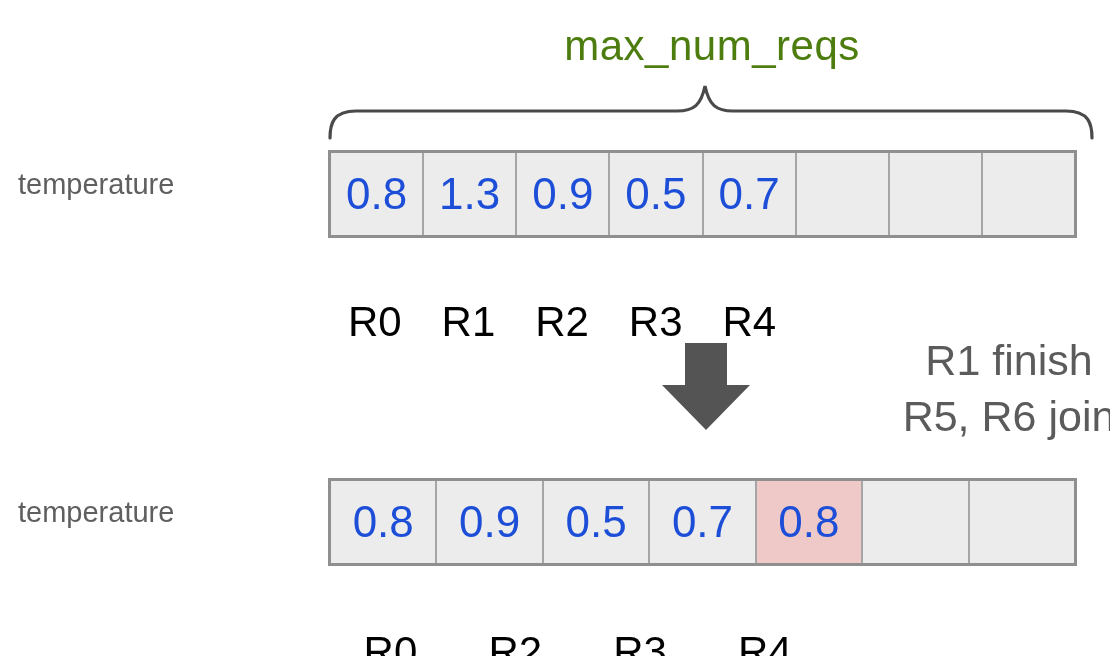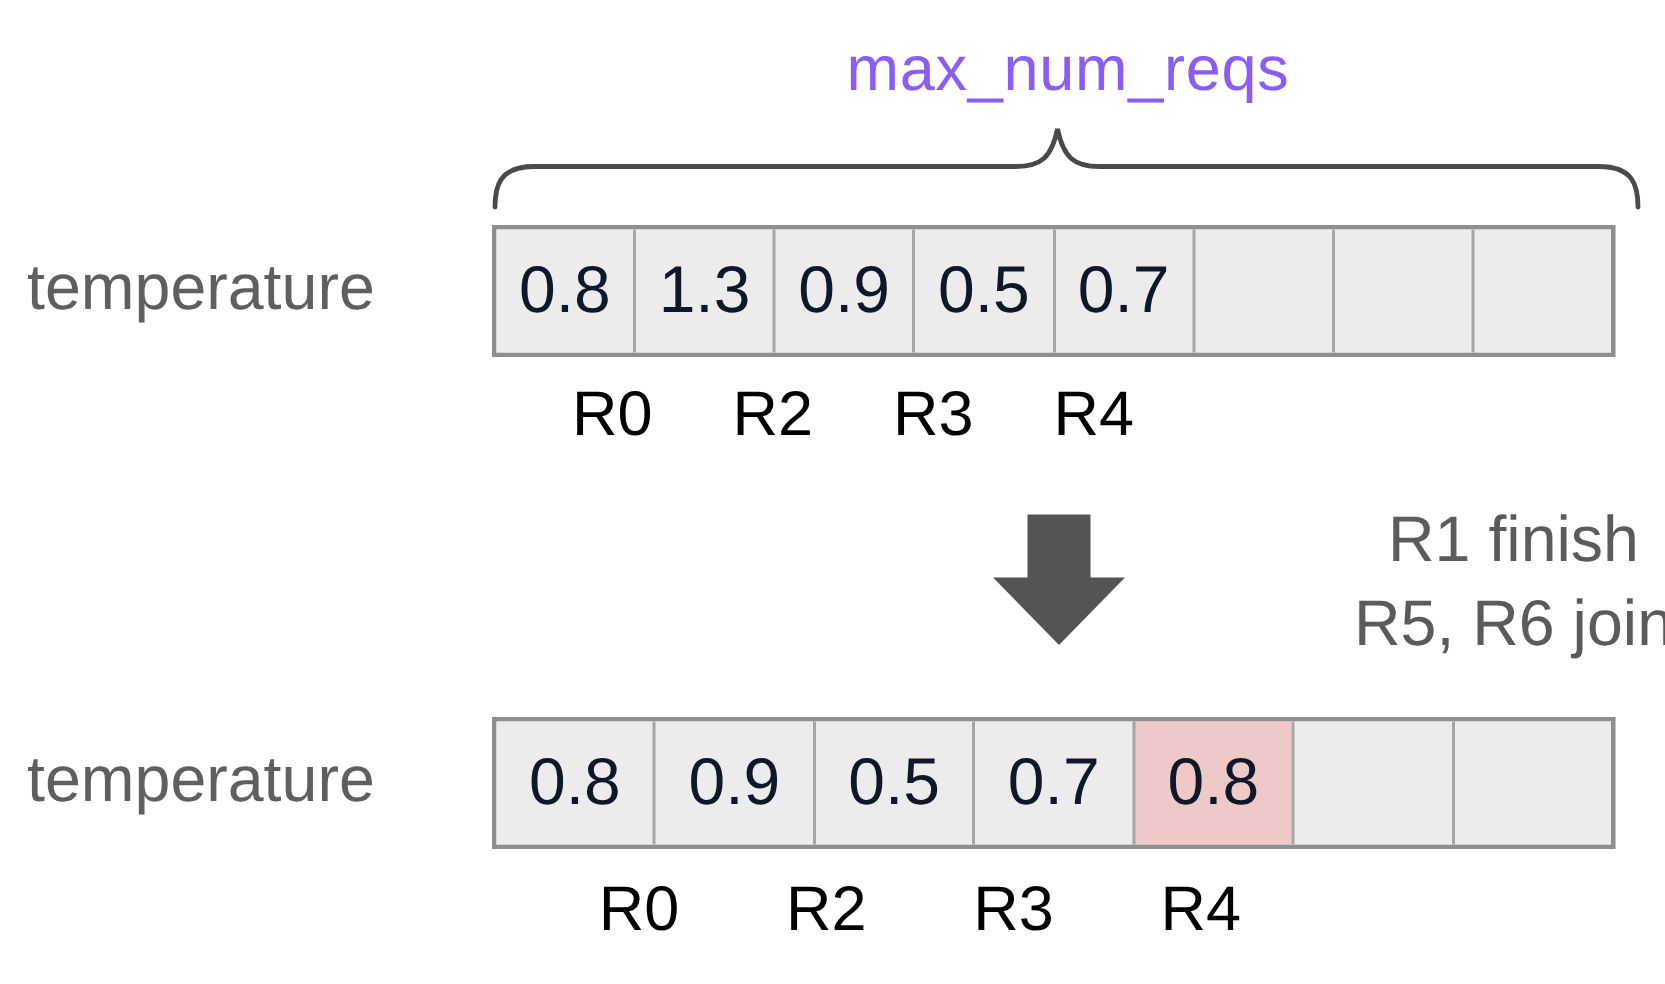--- a/index.html
+++ b/index.html
@@ -16,29 +16,29 @@
     overflow: hidden;
   }
 
   
   .brace-label {
     position: absolute;
     left: 412px; top: 22px;
     width: 600px;
     text-align: center;
     font-size: 42px;
-    color: #8b5cf6;
+    color: #4d7c0f;
     letter-spacing: 0.5px;
     white-space: nowrap;
   }
   .temp-label {
     position: absolute;
     left: 18px;
     width: 290px;
-    font-size: 43px;
+    font-size: 29px;
     color: #5f5f5f;
     white-space: nowrap;
   }
   .temp-label.row1 { top: 168px; }
   .temp-label.row2 { top: 496px; }
 
   
   .brace-svg {
     position: absolute;
     left: 315px; top: 80px;
@@ -63,42 +63,43 @@
   }
   .array.row1 { top: 150px; }
   .array.row2 { top: 478px; }
   .cell {
     flex: 1 1 0;
     display: flex;
     align-items: center;
     justify-content: center;
     background: var(--cell-fill, #ececec);
     font-size: 44px;
-    color: #0f172a;
+    color: #1d4ed8;
     border-left: 2px solid #a6a6a6;
     overflow: hidden;
   }
   .cell:first-child { border-left: none; }
   .cell.highlighted { background: var(--cell-highlight, #eec9c7); }
 
   
   .req-row {
     position: absolute;
     left: 328px;
     width: 749px;
     display: flex;
     font-size: 42px;
     color: #000000;
   }
   .req-row.row1 { top: 252px; }
   .req-row.row2 { top: 582px; }
   .req-slot {
     flex: 1 1 0;
-    text-align: right;
+    text-align: center;
     white-space: nowrap;
+    margin-top: 46px;
   }
 
   
   .arrow-svg {
     position: absolute;
     left: 660px; top: 341px;
     width: 95px; height: 93px;
   }
   .arrow-svg polygon { fill: #545454; }
   .transition-note {
@@ -129,20 +130,21 @@
     <div class="cell">1.3</div>
     <div class="cell">0.9</div>
     <div class="cell">0.5</div>
     <div class="cell">0.7</div>
     <div class="cell"></div>
     <div class="cell"></div>
     <div class="cell"></div>
   </div>
   <div class="req-row row1">
     <div class="req-slot">R0</div>
+    <div class="req-slot">R1</div>
     <div class="req-slot">R2</div>
     <div class="req-slot">R3</div>
     <div class="req-slot">R4</div>
     <div class="req-slot"></div>
     <div class="req-slot"></div>
     <div class="req-slot"></div>
   </div>
 
   <svg class="arrow-svg" viewBox="0 0 95 93" aria-hidden="true">
     <polygon points="25,2 67,2 67,44 90,44 46,89 2,44 25,44"></polygon>

